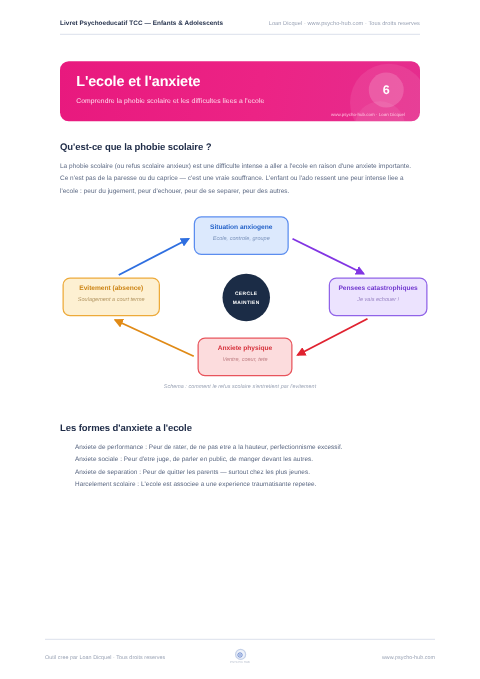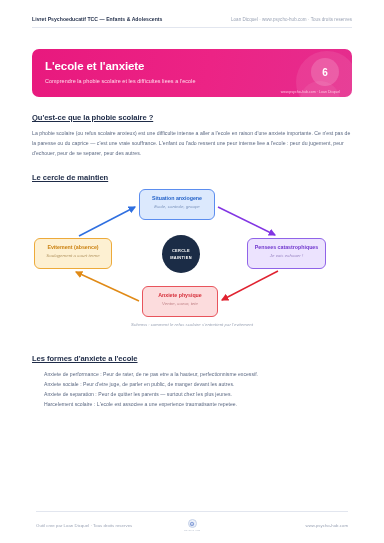--- a/index.html
+++ b/index.html
@@ -8,21 +8,21 @@
     height: 543px;
     background: #ffffff;
     font-family: "Liberation Sans", sans-serif;
     overflow: hidden;
   }
   .page {
     position: relative;
     width: 384px;
     height: 543px;
     background: #ffffff;
-    padding: 0 32px;
+    padding: 0 48px;
   }
 
   
   .run-header {
     display: flex;
     justify-content: space-between;
     align-items: baseline;
     padding-top: 16px;
     padding-bottom: 5px;
     border-bottom: 0.6px solid #e2e6ef;
@@ -105,21 +105,20 @@
     font-weight: bold;
     color: #ffffff;
   }
 
   
   .h2 {
     font-size: 7.6px;
     font-weight: bold;
     color: #1e2b47;
     letter-spacing: -0.05px;
-    text-decoration: underline;
   }
   .sec-intro { margin-top: 16px; }
   .body-text {
     margin-top: 6px;
     font-size: 5.15px;
     line-height: 1.95;
     color: #5b6882;
     letter-spacing: 0.03px;
     text-align: left;
   }
@@ -279,21 +278,20 @@
     <div class="banner-badge">6</div>
     <div class="banner-meta">www.psycho-hub.com · Loan Dicquel</div>
   </div>
 
   <div class="sec-intro">
     <div class="h2">Qu'est-ce que la phobie scolaire ?</div>
     <div class="body-text">La phobie scolaire (ou refus scolaire anxieux) est une difficulte intense a aller a l'ecole en raison d'une anxiete importante. Ce n'est pas de la paresse ou du caprice — c'est une vraie souffrance. L'enfant ou l'ado ressent une peur intense liee a l'ecole : peur du jugement, peur d'echouer, peur de se separer, peur des autres.</div>
   </div>
 
   <div class="sec-circle">
-    <div class="h2">Le cercle de maintien</div>
 
     <div class="diagram">
       <svg viewBox="0 0 312 128">
         <defs>
           <marker id="ah-blue" markerWidth="5" markerHeight="5" refX="4.2" refY="2.5" orient="auto">
             <path d="M0,0 L5,2.5 L0,5 z" fill="#2f6fe0"></path>
           </marker>
           <marker id="ah-purple" markerWidth="5" markerHeight="5" refX="4.2" refY="2.5" orient="auto">
             <path d="M0,0 L5,2.5 L0,5 z" fill="#8235e3"></path>
           </marker>

